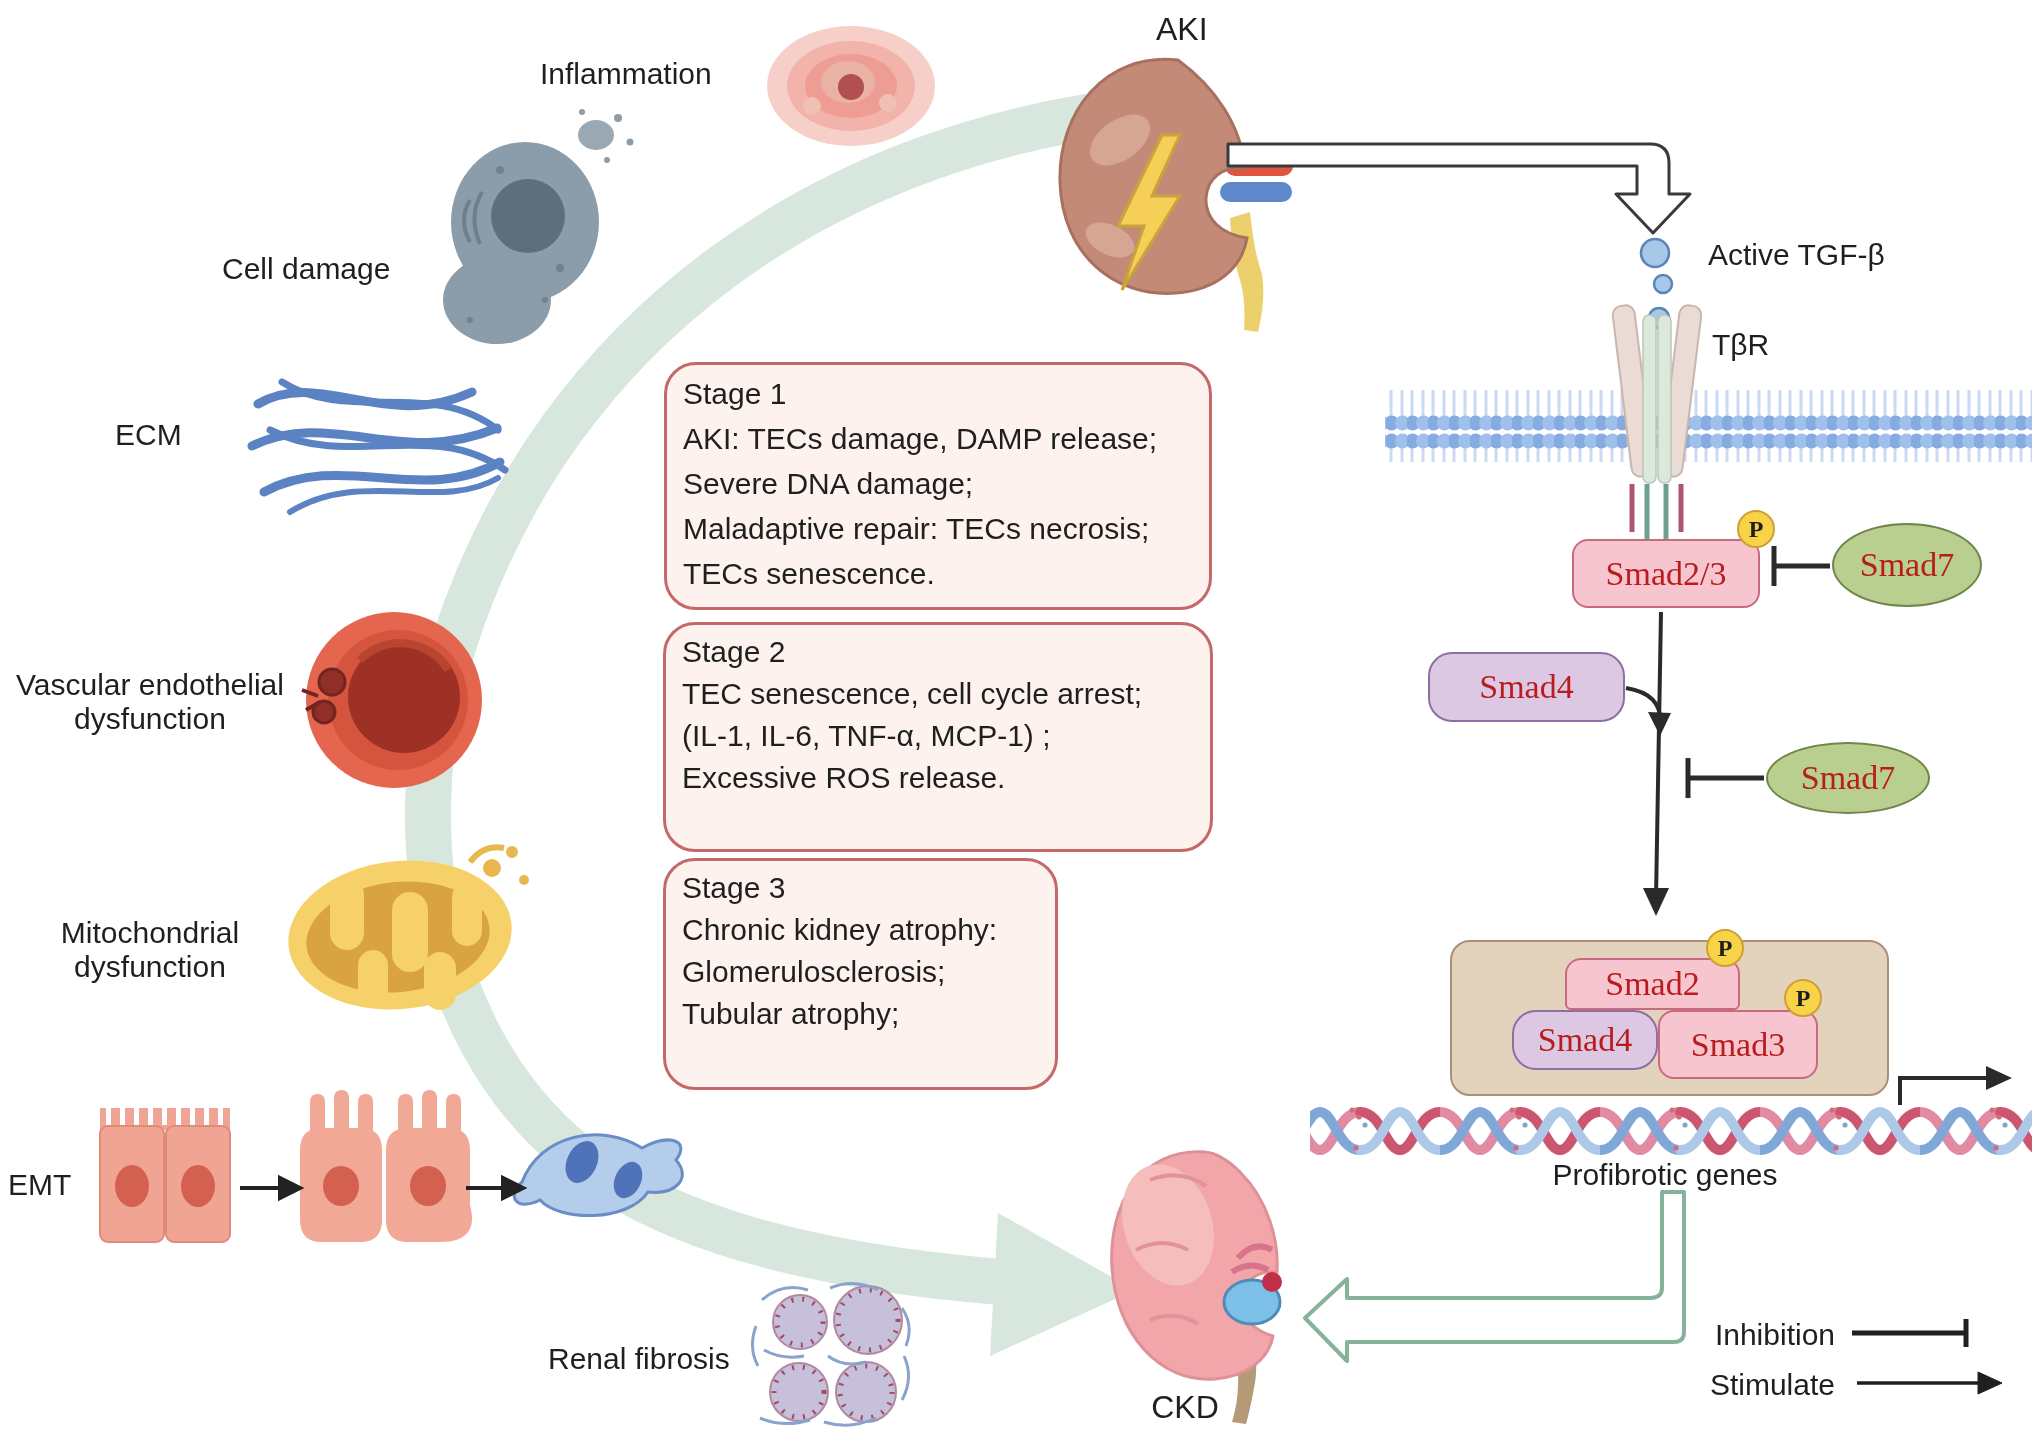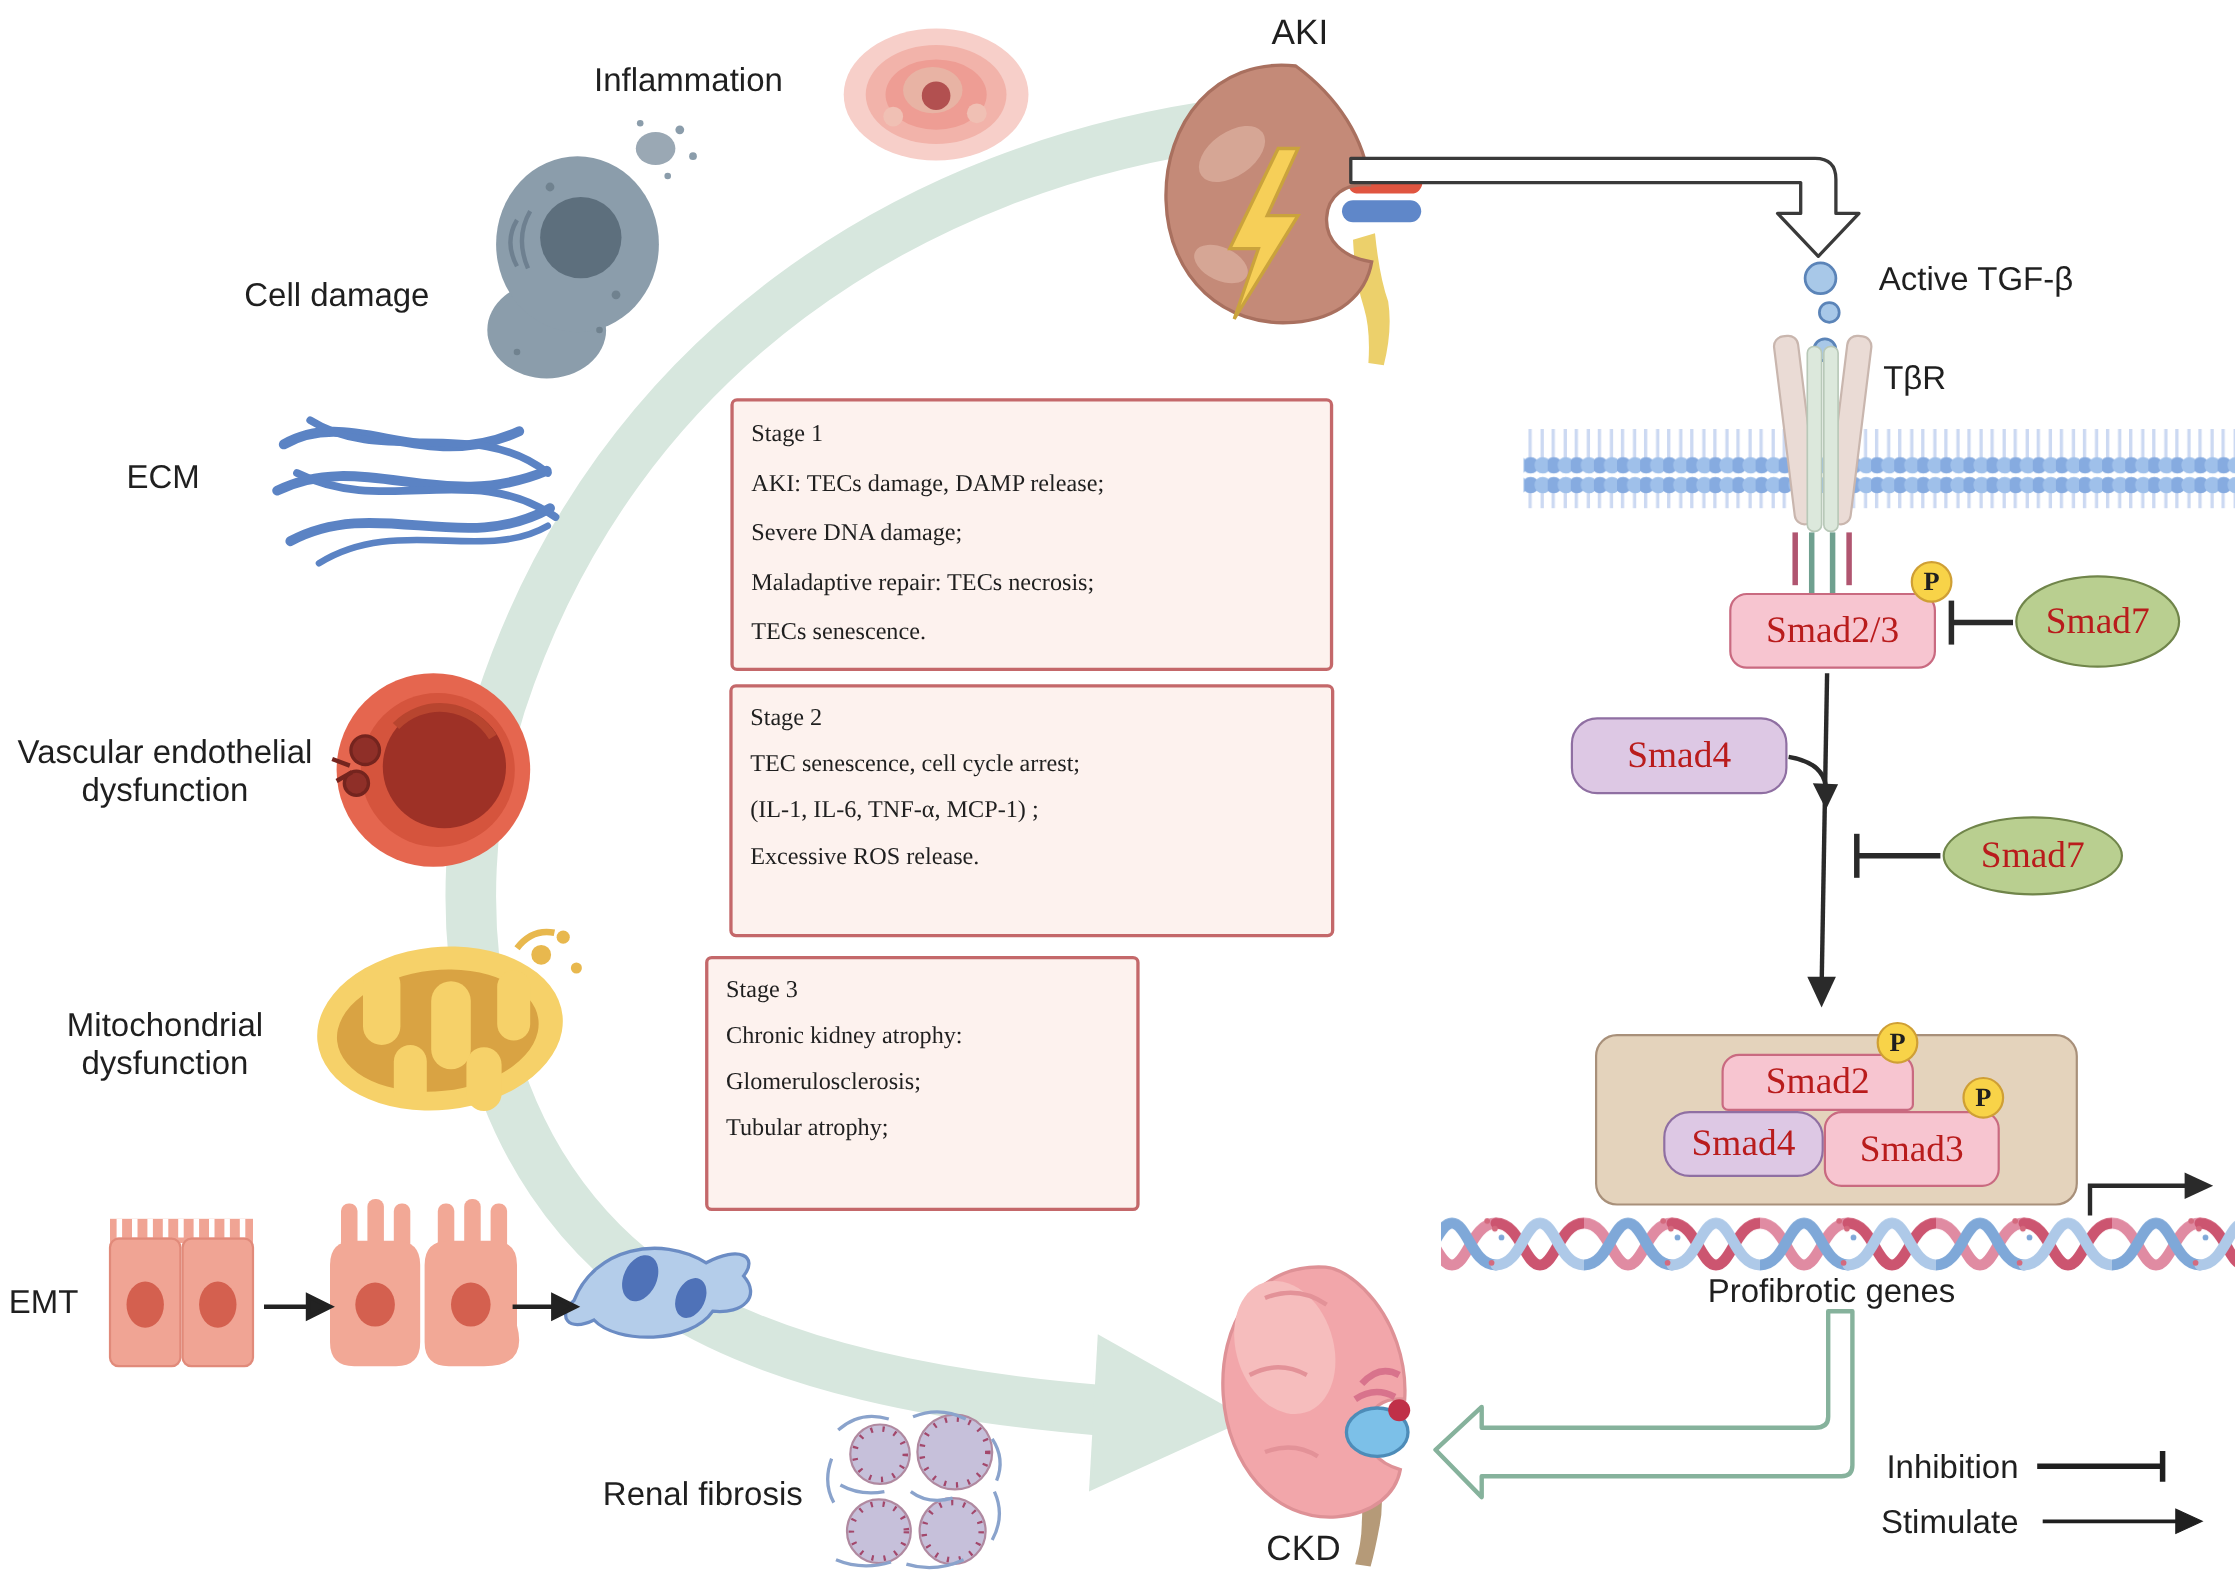--- a/index.html
+++ b/index.html
@@ -2,21 +2,21 @@
 <html style="--c-text: #1f1f1f; --c-arc_green: #d7e7de; --c-stage_fill: #fdf2ee; --c-stage_border: #c4686a; --c-pink_fill: #f7c5d0; --c-pink_border: #c96a80; --c-lavender_fill: #ddc8e4; --c-lavender_border: #8f6fa2; --c-green_fill: #b9cf90; --c-green_border: #70854a; --c-badge_fill: #f8d348; --c-badge_border: #cf9f35; --c-complex_fill: #e4d3bc; --c-complex_border: #a8907a; --c-stimulate_arrow_green: #86b29c; --c-dna_pink: #e08ba2; --c-dna_blue: #7fa8d8; --c-membrane_blue: #86abe0;"><head>
 <meta charset="utf-8">
 <style>
   html,body{margin:0;padding:0;background:#ffffff;}
   #canvas{position:relative;width:2032px;height:1431px;background:#fff;overflow:hidden;
           font-family:"Liberation Sans",sans-serif;color:var(--c-text,#1f1f1f);}
   #art{position:absolute;left:0;top:0;width:2032px;height:1431px;}
   .lbl{position:absolute;font-size:30px;line-height:34px;color:var(--c-text,#1f1f1f);white-space:nowrap;}
   .lbl.center{text-align:center;white-space:normal;}
   .stage{position:absolute;background:var(--c-stage_fill,#fdf2ee);border:3px solid var(--c-stage_border,#c4686a);
-         border-radius:6px;padding:6px 16px;font-family:Liberation Serif, serif;font-size:22px;}
+         border-radius:32px;padding:6px 16px;font-family:Liberation Sans, sans-serif;font-size:30px;}
   .stage .ln{line-height:45px;white-space:nowrap;}
   .node{position:absolute;display:flex;align-items:center;justify-content:center;
         font-family:"Liberation Serif",serif;font-size:34px;color:#b91c1c;box-sizing:border-box;}
   .pinkbox{background:var(--c-pink_fill,#f7c5d0);border:2.5px solid var(--c-pink_border,#c96a80);border-radius:16px;}
   .lavbox{background:var(--c-lavender_fill,#ddc8e4);border:2.5px solid var(--c-lavender_border,#8f6fa2);border-radius:24px;}
   .greenell{background:var(--c-green_fill,#b9cf90);border:2.5px solid var(--c-green_border,#70854a);border-radius:50%;}
   .complexbox{position:absolute;background:var(--c-complex_fill,#e4d3bc);border:2.5px solid var(--c-complex_border,#a8907a);border-radius:20px;}
   .pbadge{position:absolute;width:34px;height:34px;border-radius:50%;background:var(--c-badge_fill,#f8d348);
           border:2px solid var(--c-badge_border,#cf9f35);display:flex;align-items:center;justify-content:center;
           font-family:"Liberation Serif",serif;font-weight:bold;font-size:24px;z-index:6;}
@@ -276,21 +276,21 @@
   <div class="ln">Severe DNA damage;</div>
   <div class="ln">Maladaptive repair: TECs necrosis;</div>
   <div class="ln">TECs senescence.</div>
 </div>
 <div class="stage" style="left:663px;top:622px;width:512px;height:212px;">
   <div class="ln" style="line-height:42px;">Stage 2</div>
   <div class="ln" style="line-height:42px;">TEC senescence, cell cycle arrest;</div>
   <div class="ln" style="line-height:42px;">(IL-1, IL-6, TNF-α, MCP-1) ;</div>
   <div class="ln" style="line-height:42px;">Excessive ROS release.</div>
 </div>
-<div class="stage" style="left:641px;top:858px;width:357px;height:214px;margin-top:11px;">
+<div class="stage" style="left:663px;top:858px;width:357px;height:214px;">
   <div class="ln" style="line-height:42px;">Stage 3</div>
   <div class="ln" style="line-height:42px;">Chronic kidney atrophy:</div>
   <div class="ln" style="line-height:42px;">Glomerulosclerosis;</div>
   <div class="ln" style="line-height:42px;">Tubular atrophy;</div>
 </div>
 
 <div class="node pinkbox z5" style="left:1572px;top:539px;width:188px;height:69px;">Smad2/3</div>
 <div class="pbadge" style="left:1737px;top:510px;">P</div>
 <div class="node greenell" style="left:1832px;top:523px;width:150px;height:84px;">Smad7</div>
 <div class="node lavbox" style="left:1428px;top:652px;width:197px;height:70px;">Smad4</div>

